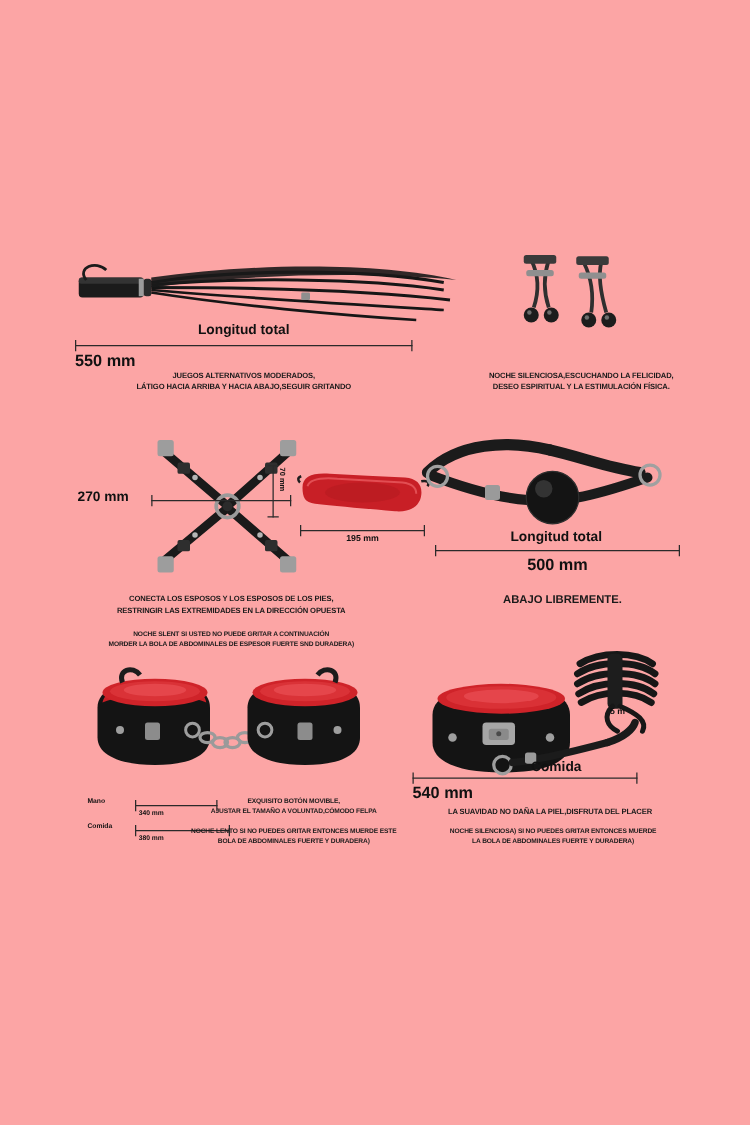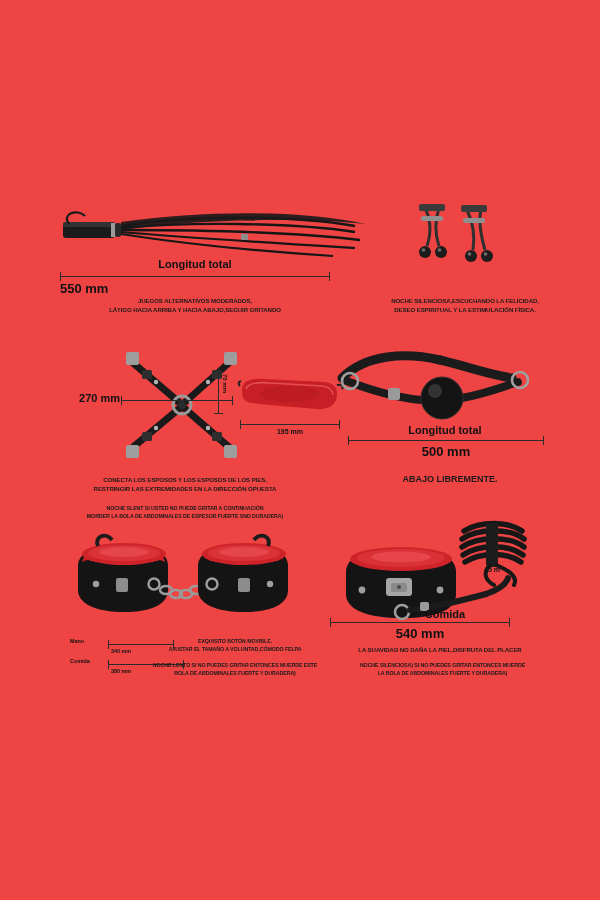--- a/index.html
+++ b/index.html
@@ -10,21 +10,21 @@
     background: #ffffff;
     font-family: "Liberation Sans", sans-serif;
     color: #111111;
     position: relative;
     overflow: hidden;
   }
   .sheet {
     position: absolute;
     left: 0; top: 0;
     width: 600px; height: 900px;
-    background: #ef4444;
+    background: #fca5a5;
   }
   .blk { position: absolute; }
   .cap {
     text-align: center;
     font-weight: bold;
     line-height: 1.25;
     color: #1a1a1a;
   }
   .cap-sm { font-size: 6.1px; letter-spacing: -0.1px; }
   .cap-xs { font-size: 5.3px; letter-spacing: -0.1px; }
@@ -175,21 +175,21 @@
         <circle cx="90" cy="34" r="2.2"></circle>
         <circle cx="38" cy="80" r="2.2"></circle>
         <circle cx="90" cy="80" r="2.2"></circle>
       </g>
     </svg>
   </div>
 
   <div class="blk" style="left:122px; top:400px; width:0; height:0;">
     <div class="dimline" style="left:-1px; top:0; width:112px;"></div>
   </div>
-  <div class="blk dim-lg" style="left:62px; top:392px; width:58px; text-align:right;">270 mm</div>
+  <div class="blk dim-lg" style="left:62px; top:392px; width:58px; ">270 mm</div>
 
   <div class="blk" style="left:218px; top:372px; width:0; height:0;">
     <div class="dimline-v" style="left:0; top:0; height:42px;"></div>
   </div>
   <div class="blk" style="left:222px; top:374px; width:14px; height:44px;">
     <span class="vert">70 mm</span>
   </div>
 
   <div class="blk cap cap-sm" style="left:55px; top:476px; width:260px;">CONECTA LOS ESPOSOS Y LOS ESPOSOS DE LOS PIES,</div>
   <div class="blk cap cap-sm" style="left:50px; top:485px; width:270px;">RESTRINGIR LAS EXTREMIDADES EN LA DIRECCIÓN OPUESTA</div>
@@ -311,21 +311,21 @@
       <path d="M74 72 C 96 70, 120 64, 150 56" stroke="#1b1b1b" stroke-width="6" fill="none" stroke-linecap="round"></path>
       <path d="M150 56 C 162 52, 170 46, 172 40" stroke="#1b1b1b" stroke-width="6" fill="none" stroke-linecap="round"></path>
       <rect x="84" y="64" width="9" height="9" rx="2" fill="#9a9a9a"></rect>
     </svg>
   </div>
 
   <div class="blk title-lg" style="left:390px; top:608px; width:110px; text-align:center;">Comida</div>
   <div class="blk" style="left:330px; top:622px; width:0; height:0;">
     <div class="dimline" style="left:0; top:0; width:180px;"></div>
   </div>
-  <div class="blk dim-md" style="left:330px; top:626px; width:180px; text-align:center;">540 mm</div>
+  <div class="blk dim-md" style="left:330px; top:626px; width:180px; ">540 mm</div>
 
   <div class="blk cap cap-sm" style="left:325px; top:646px; width:230px;">LA SUAVIDAD NO DAÑA LA PIEL,DISFRUTA DEL PLACER</div>
   <div class="blk cap cap-xs" style="left:325px; top:662px; width:235px;">NOCHE SILENCIOSA) SI NO PUEDES GRITAR ENTONCES MUERDE</div>
   <div class="blk cap cap-xs" style="left:325px; top:670px; width:235px;">LA BOLA DE ABDOMINALES FUERTE Y DURADERA)</div>
 
   <div class="blk" style="left:452px; top:515px; width:90px; height:80px;">
     <svg width="90" height="80" viewBox="0 0 90 80">
       <g stroke="#171717" stroke-width="5.5" fill="none" stroke-linecap="round">
         <path d="M12 16 C 28 6, 56 6, 70 16"></path>
         <path d="M10 24 C 26 13, 58 13, 72 24"></path>

